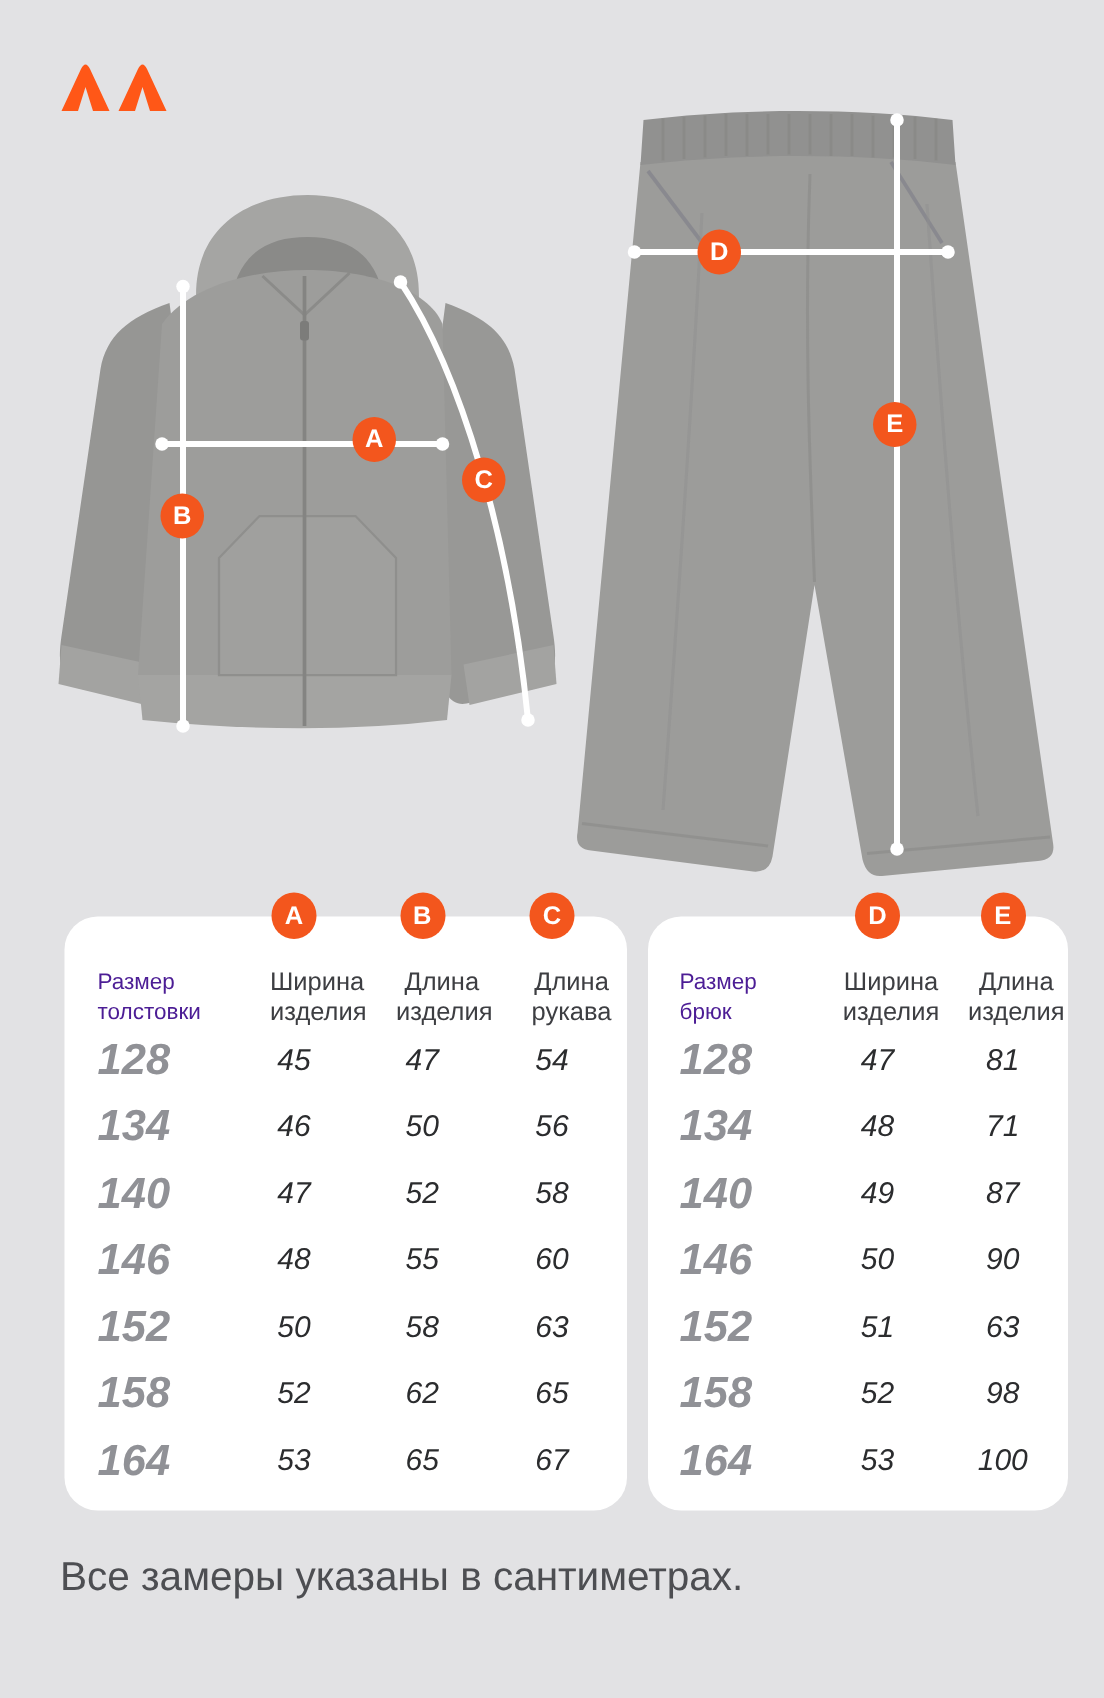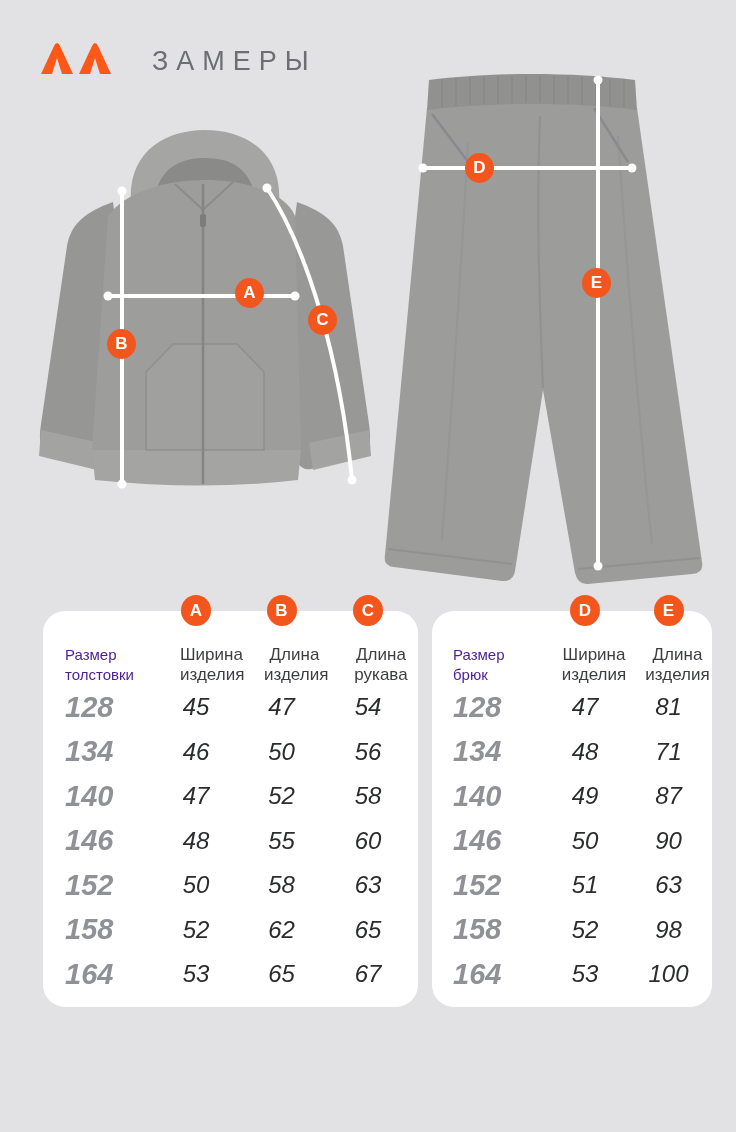--- a/index.html
+++ b/index.html
@@ -55,40 +55,39 @@
     font-size:15px;line-height:20px;color:#4c1d95;white-space:pre-line;
   }
   .hcol{
     font-size:17px;line-height:20px;color:#3d3e42;white-space:pre-line;
     padding-left:26px;
     text-align:center;
   }
   .card-right .hcol{padding-left:18px;}
   .trow{height:44.5px;align-items:center;font-style:italic;}
   .size-cell{font-size:29px;font-weight:bold;color:#909196;}
-  .val-cell{font-size:24px;font-weight:500;color:#2b2c2e;text-align:center;}
+  .val-cell{font-size:20px;font-weight:500;color:#2b2c2e;text-align:center;}
   
   .footer-note{
     position:absolute;left:40px;top:1036px;
     font-size:27px;color:#4d4e52;
   }
 </style>
 </head>
 <body>
 
 <div id="page">
 
   <div class="header">
     <span class="logo">
       <svg width="78" height="34" viewBox="0 0 78 34">
         <path d="M1,32 L14,4 Q17,-2 20,4 L33,32 L22,32 L17,16 L12,32 Z"></path>
         <path d="M39,32 L52,4 Q55,-2 58,4 L71,32 L60,32 L55,16 L50,32 Z"></path>
       </svg>
     </span>
-    <span class="page-title">ЗАМЕРЫ</span>
   </div>
 
   <svg class="hoodie-svg" width="360" height="400" viewBox="0 0 360 400">
     <g>
       <path d="M88,84 C60,94 46,106 42,128 L16,306 C13,326 16,338 28,341 L74,351 C84,353 90,344 92,330 L102,190 Z" fill="#969694"></path>
       <path d="M16,312 L76,325 L72,352 L14,338 Z" fill="#a3a3a1"></path>
       <path d="M272,84 C300,94 314,106 318,128 L344,306 C347,326 344,338 332,341 L286,351 C276,353 270,344 268,330 L258,190 Z" fill="#989896"></path>
       <path d="M344,312 L284,325 L288,352 L346,338 Z" fill="#a3a3a1"></path>
       <path d="M106,86 C102,34 140,12 180,12 C220,12 258,34 254,86 C254,98 240,102 230,94 C214,76 146,76 130,94 C120,102 106,98 106,86 Z" fill="#a5a5a3"></path>
       <path d="M128,88 C132,52 152,40 180,40 C208,40 228,52 232,88 C212,72 148,72 128,88 Z" fill="#8a8a88"></path>
@@ -250,14 +249,15 @@
           <div class="val-cell">98</div>
         </div>
         <div class="trow grid">
           <div class="size-cell">164</div>
           <div class="val-cell">53</div>
           <div class="val-cell">100</div>
         </div>
       </div>
   </div>
 
+  <div class="footer-note">Все замеры указаны в сантиметрах.</div>
 
 </div>
 
 </body></html>

